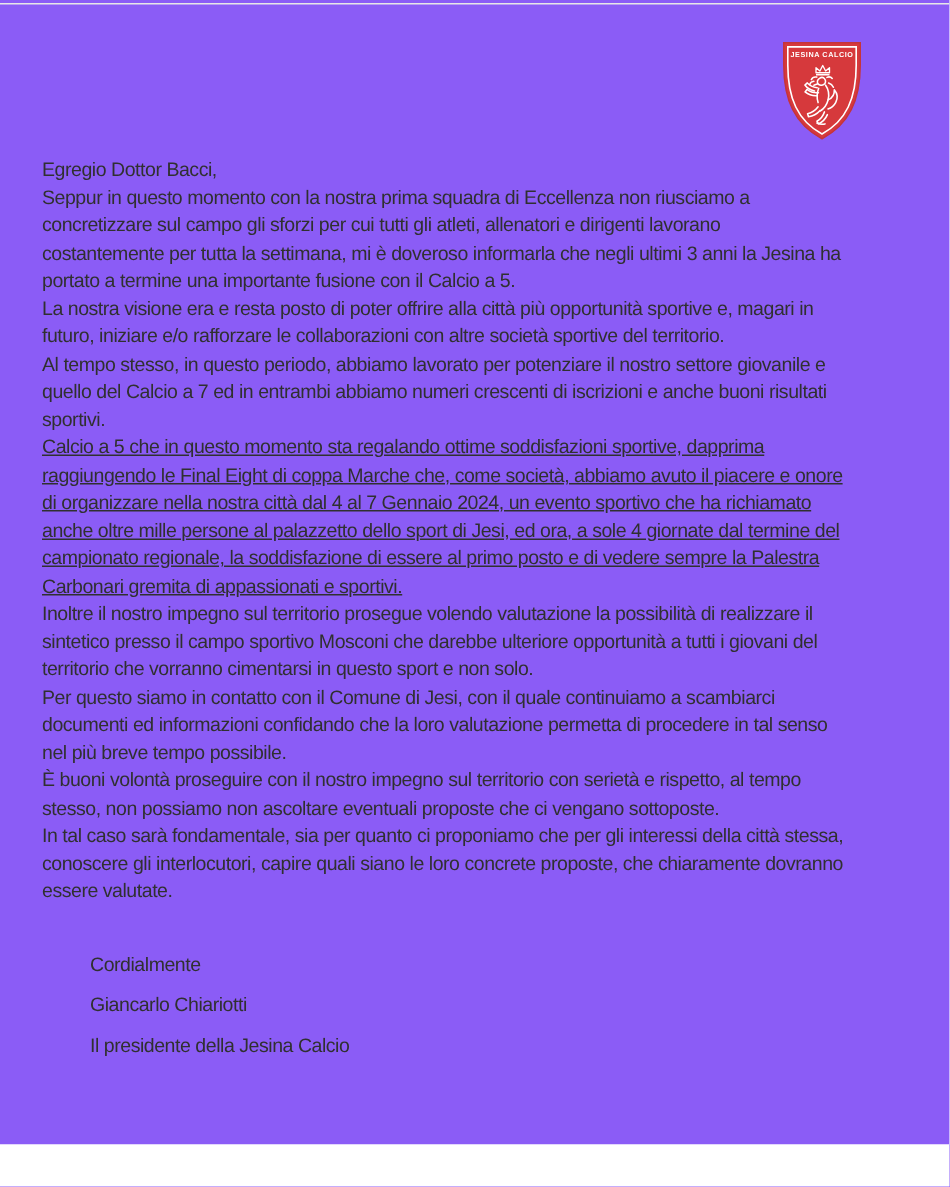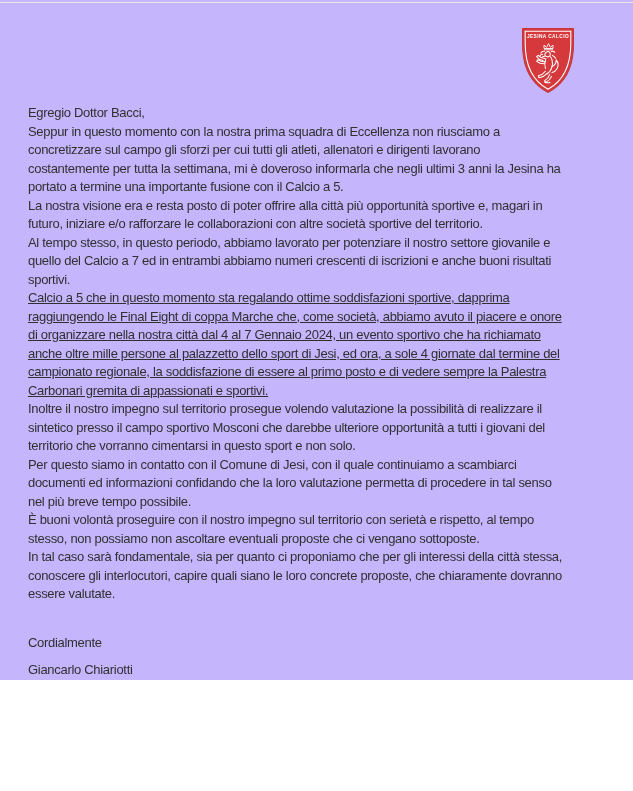--- a/index.html
+++ b/index.html
@@ -1,20 +1,20 @@
 <!DOCTYPE html>
 <html><head>
 <meta charset="utf-8">
 <style>
   html, body { margin: 0; padding: 0; background: #ffffff; }
   .page {
     position: relative;
     width: 633px;
-    height: 680px;
-    background: #c4b5fd;
+    height: 763px;
+    background: #8b5cf6;
     overflow: hidden;
     font-family: "Liberation Sans", sans-serif;
   }
   .top-line {
     position: absolute;
     top: 2px; left: 0;
     width: 633px; height: 1px;
     background: #e7e7e7;
   }
   .crest {
@@ -36,21 +36,21 @@
     white-space: pre;
   }
   .greeting   { margin-bottom: 8px; }
   .p2 { margin-top: 0; }
   .p3 { margin-top: 3px; }
   .p4 { margin-top: 9px; text-decoration: underline; }
   .p5 { margin-top: 2px; }
   .p6 { margin-top: 8px; }
   .p7 { margin-top: 7px; }
   .p8 { margin-top: 2px; }
-  .closing-block { margin-top: 30px; }
+  .closing-block { margin-top: 30px; margin-left: 32px; }
   .closing-block p { margin-bottom: 8.5px; }
 </style>
 </head>
 <body>
 
 <div class="page">
 
   <div class="top-line"></div>
 
   <div class="crest">

